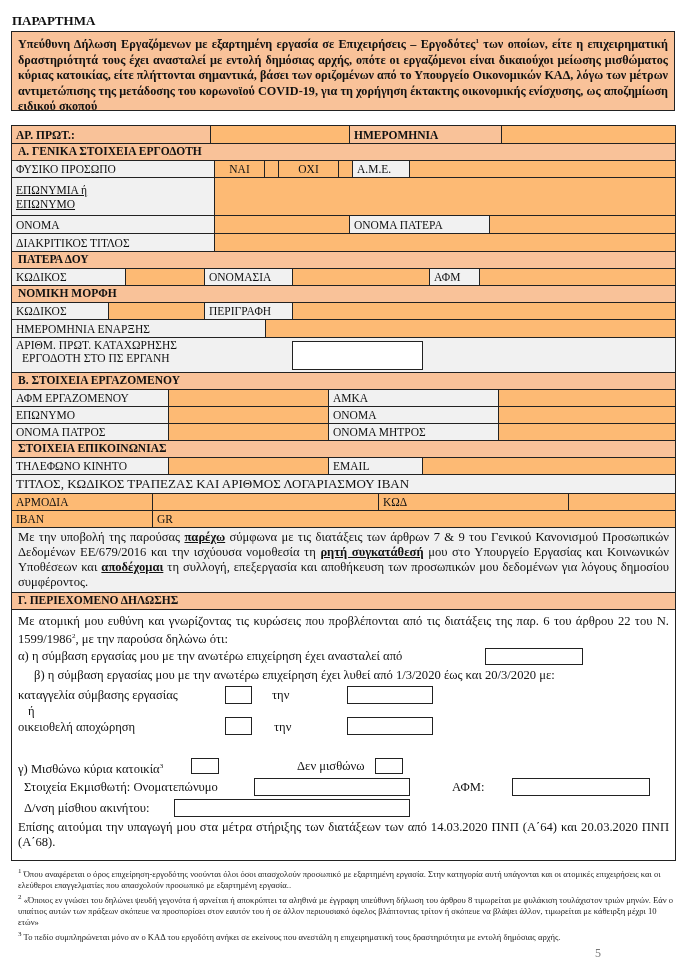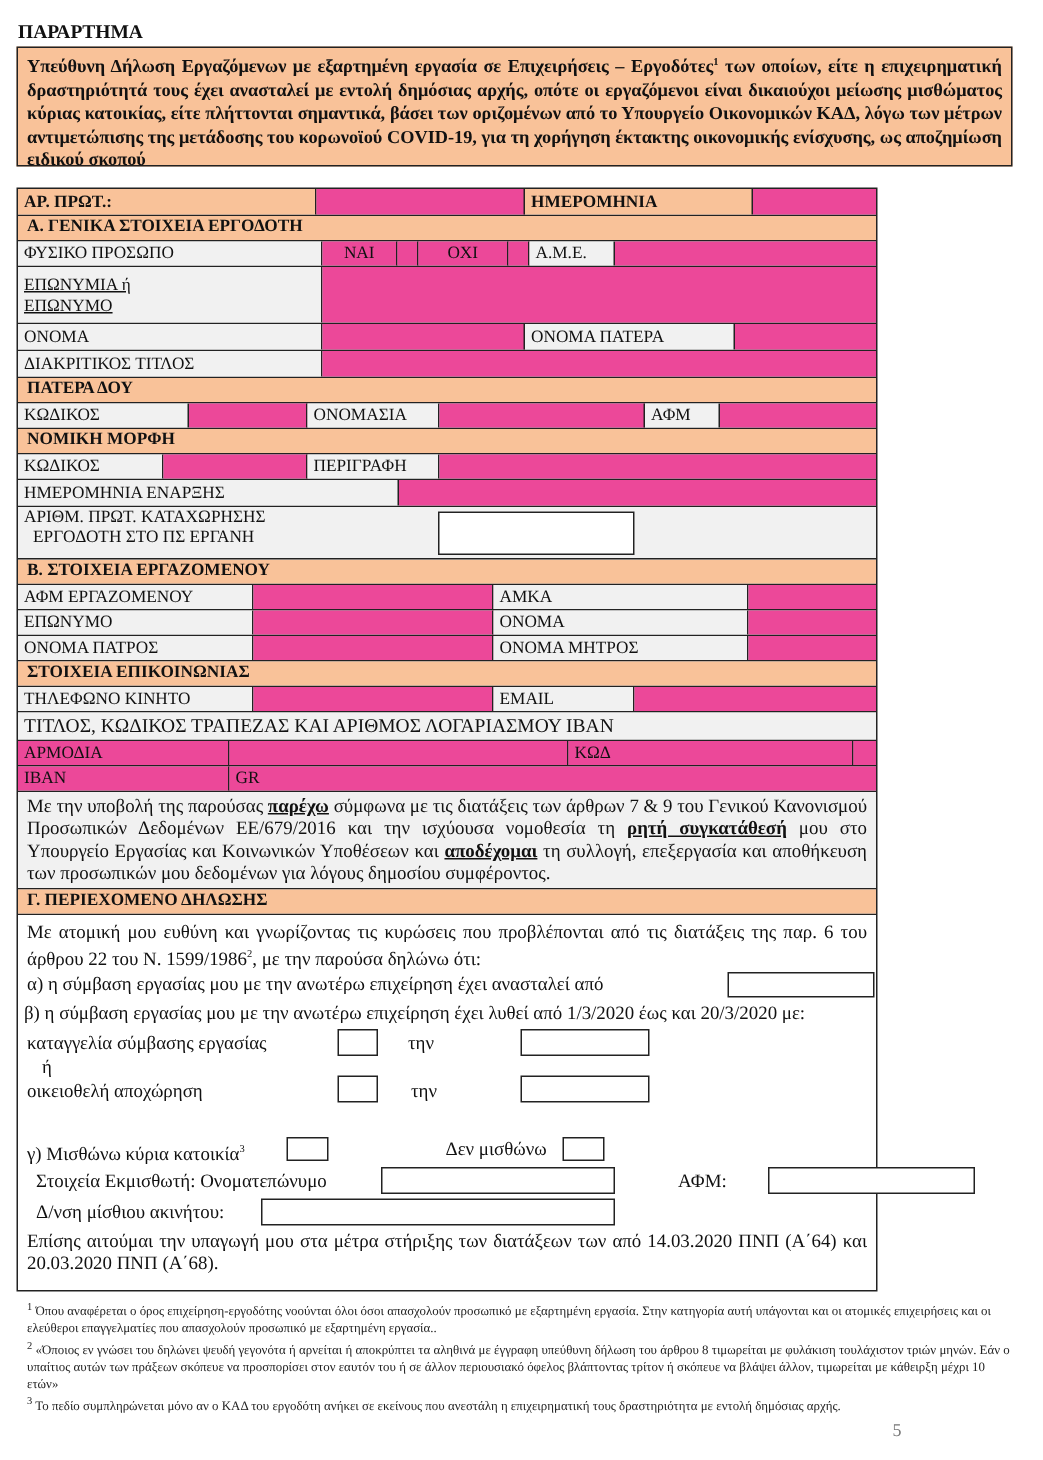--- a/index.html
+++ b/index.html
@@ -3,28 +3,28 @@
 <meta charset="utf-8">
 <style>
   html, body { margin: 0; padding: 0; background: #ffffff; }
   body { width: 695px; height: 973px; position: relative; overflow: hidden;
          font-family: "Liberation Serif", serif; color: #111; }
   .appendix-title { position: absolute; left: 12px; top: 13px; font-weight: bold; font-size: 13px; }
   .intro-box { position: absolute; left: 11px; top: 31px; width: 664px; height: 80px;
                background: #f9c299; border: 1px solid #222; box-sizing: border-box;
                padding: 2px 6px; font-weight: bold; font-size: 12.2px; line-height: 15.6px;
                text-align: justify; }
-  .form { position: absolute; left: 11px; top: 125px; width: 574px; border: 1px solid #222; box-sizing: border-box; }
+  .form { position: absolute; left: 11px; top: 125px; width: 665px; border: 1px solid #222; box-sizing: border-box; }
   .row { display: flex; border-bottom: 1px solid #222; box-sizing: border-box; }
   .row:last-child { border-bottom: none; }
   .cell { border-right: 1px solid #222; box-sizing: border-box; padding: 1px 4px; font-size: 11.5px;
           display: flex; align-items: center; overflow: hidden; white-space: nowrap; }
   .cell:last-child { border-right: none; }
   .lbl { background: #f1f1f1; }
-  .val { background: #ec4899; }
+  .val { background: #fdba74; }
   .orange { background: #f9c299; font-weight: bold; }
   .section { background: #f9c299; font-weight: bold; font-size: 11.5px; padding: 1px 6px; width: 100%; box-sizing: border-box; }
   .h18 { height: 18px; }
   .h17 { height: 17px; }
   .h38 { height: 38px; text-decoration: underline; }
   .center { justify-content: center; }
   .consent { background: #f1f1f1; font-size: 12.6px; line-height: 15px; padding: 2px 6px; text-align: justify; }
   .decl { padding: 4px 6px 4px 6px; font-size: 12.6px; line-height: 15px; position: relative; height: 250px; box-sizing: border-box; }
   .decl .abs { position: absolute; white-space: nowrap; }
   .box { position: absolute; border: 1px solid #222; background: #fff; box-sizing: border-box; }
@@ -169,21 +169,21 @@
   <div class="row h17">
       <div class="section">Γ. ΠΕΡΙΕΧΟΜΕΝΟ  ΔΗΛΩΣΗΣ</div>
     </div>
   <div class="row">
     <div class="decl" style="width:100%">
       <div style="text-align:justify;white-space:normal">
         <span>Με ατομική μου ευθύνη και γνωρίζοντας τις κυρώσεις που προβλέπονται από τις διατάξεις της παρ. 6 του άρθρου 22 του Ν. 1599/1986</span><sup>2</sup><span>, με την παρούσα δηλώνω ότι:</span>
       </div>
       <div class="abs" style="left:6px;top:39px">α) η σύμβαση εργασίας μου με την ανωτέρω επιχείρηση έχει ανασταλεί από</div>
       <div class="box" style="left:473px;top:38px;width:98px;height:17px"></div>
-      <div class="abs" style="left:4px;top:58px">β) η σύμβαση εργασίας μου με την ανωτέρω επιχείρηση έχει λυθεί από 1/3/2020 έως και 20/3/2020 με:</div>
+      <div class="abs" style="left:22px;top:58px">β) η σύμβαση εργασίας μου με την ανωτέρω επιχείρηση έχει λυθεί από 1/3/2020 έως και 20/3/2020 με:</div>
       <div class="abs" style="left:6px;top:78px">καταγγελία σύμβασης εργασίας</div>
       <div class="box" style="left:213px;top:76px;width:27px;height:18px"></div>
       <div class="abs" style="left:260px;top:78px">την</div>
       <div class="box" style="left:335px;top:76px;width:86px;height:18px"></div>
       <div class="abs" style="left:16px;top:94px">ή</div>
       <div class="abs" style="left:6px;top:110px">οικειοθελή αποχώρηση</div>
       <div class="box" style="left:213px;top:107px;width:27px;height:18px"></div>
       <div class="abs" style="left:262px;top:110px">την</div>
       <div class="box" style="left:335px;top:107px;width:86px;height:18px"></div>
 

